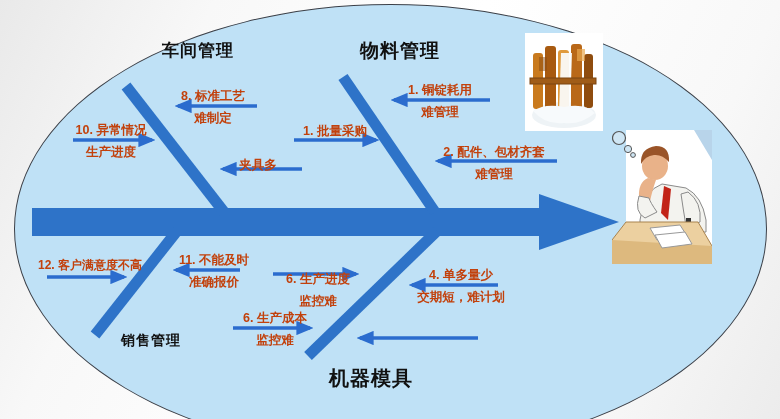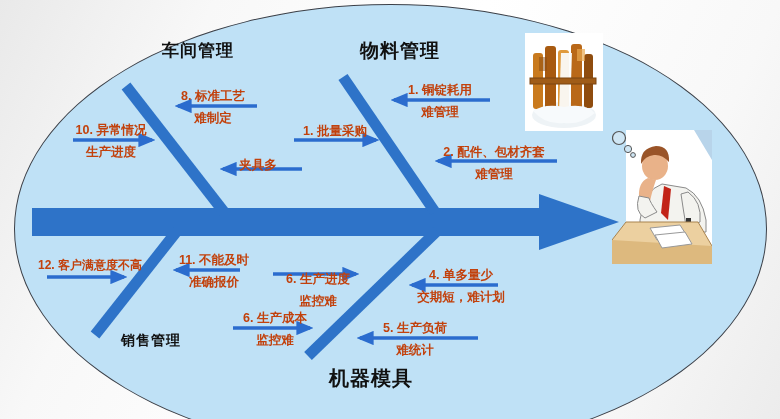--- a/index.html
+++ b/index.html
@@ -94,24 +94,20 @@
       <span class="l1">2. 配件、包材齐套</span>
       <span class="l2">难管理</span>
     </div>
   <div class="factor f3">
       <span class="l1">1. 批量采购</span>
     </div>
   <div class="factor f4">
       <span class="l1">4. 单多量少</span>
       <span class="l2">交期短，难计划</span>
     </div>
-  <div class="factor f5">
-      <span class="l1">5. 生产负荷</span>
-      <span class="l2">难统计</span>
-    </div>
   <div class="factor f6">
       <span class="l1">6. 生产进度</span>
       <span class="l2">监控难</span>
     </div>
   <div class="factor f7">
       <span class="l1">6. 生产成本</span>
       <span class="l2">监控难</span>
     </div>
   <div class="factor f8">
       <span class="l1">8. 标准工艺</span>

